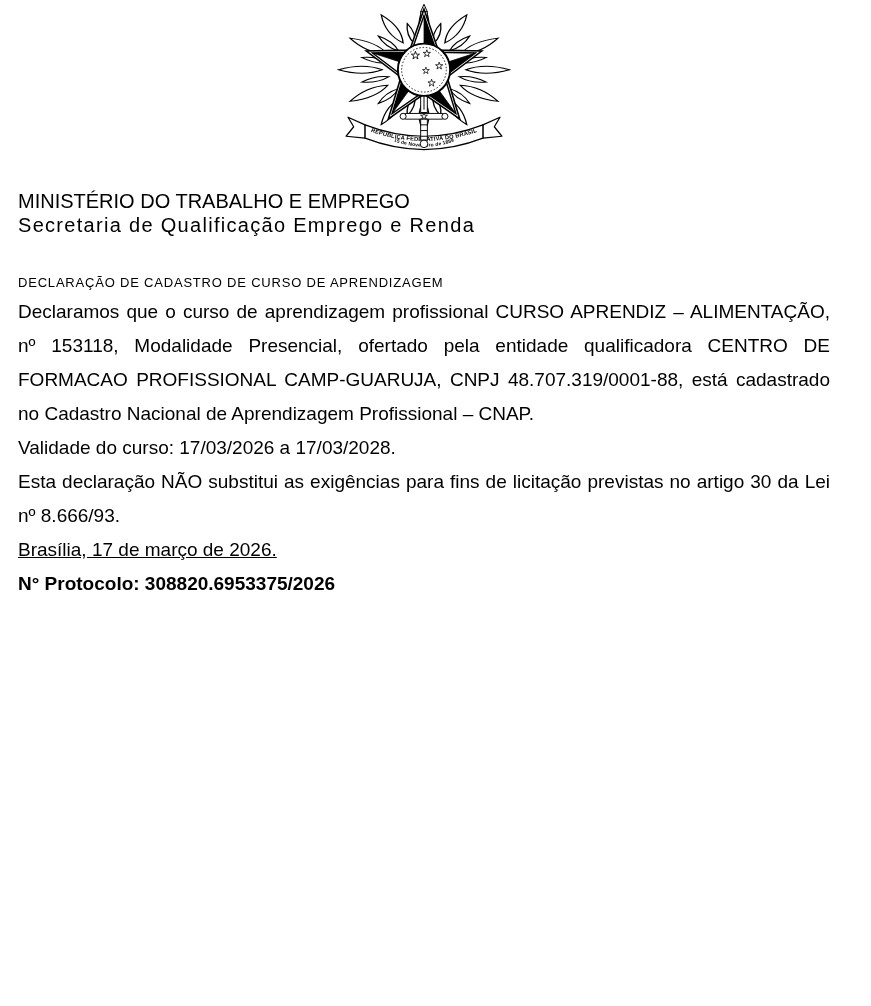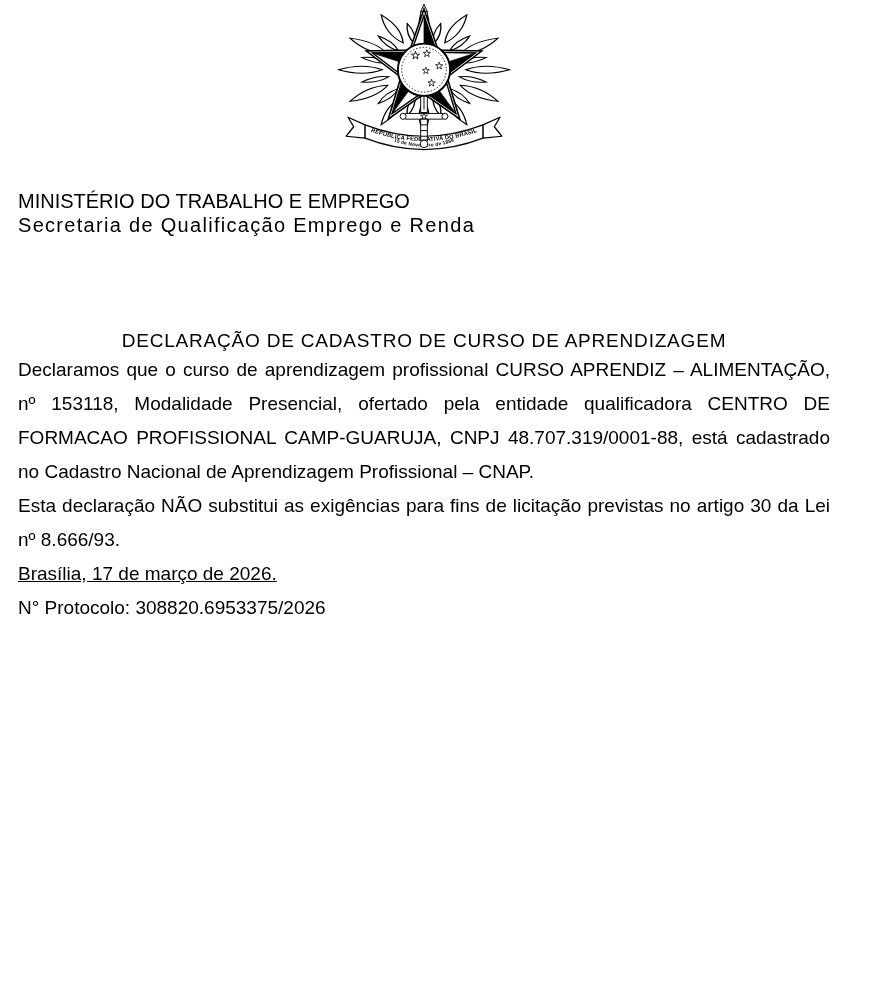--- a/index.html
+++ b/index.html
@@ -12,35 +12,35 @@
     background: #fff;
     color: #000;
     font-family: "Liberation Sans", "DejaVu Sans", sans-serif;
     overflow: hidden;
   }
   .emblem-wrap { margin-top: 3px; height: 162px; text-align: center; }
   .emblem-wrap svg { display: inline-block; }
   .org { text-align: left; font-size: 20px; line-height: 24px; margin-top: 24px; }
   .org .secretariat { letter-spacing: 1.3px; }
   .title {
-    text-align: center;
-    font-size: 19px;
+    text-align: left;
+    font-size: 13px;
     line-height: 24px;
     letter-spacing: 0.8px;
-    margin-top: 92px;
+    margin-top: 34px;
   }
   p.para { margin: 0; font-size: 19px; line-height: 34px; }
   .just { text-align: justify; }
   .p-declaration  { margin-top: 65px; }
   .p-validity     { margin-top: 14px; }
   .p-verification { margin-top: 61px; }
   .p-disclaimer   { margin-top: 18px; }
   .p-place        { margin-top: 26px; text-decoration: underline; }
   .p-department   { margin-top: 24px; }
-  .p-protocol     { margin-top: 26px; }
+  .p-protocol     { margin-top: 26px; font-weight: bold; }
   .url { letter-spacing: 2.1px; word-break: break-all; }
   .ribbon-text { font-weight: bold; letter-spacing: 0.2px; }
 </style>
 </head>
 <body>
 
 <div class="page">
 
   <div class="emblem-wrap">
     <svg width="190" height="162" viewBox="0 0 200 170" aria-hidden="true">
@@ -142,20 +142,21 @@
 
   <div class="org">
     <div>MINISTÉRIO DO TRABALHO E EMPREGO</div>
     <div class="secretariat">Secretaria de Qualificação Emprego e Renda</div>
   </div>
 
   <div class="title">DECLARAÇÃO DE CADASTRO DE CURSO DE APRENDIZAGEM</div>
 
   <p class="para just p-declaration">Declaramos que o curso de aprendizagem profissional CURSO APRENDIZ – ALIMENTAÇÃO, nº 153118, Modalidade Presencial, ofertado pela entidade qualificadora CENTRO DE FORMACAO PROFISSIONAL CAMP-GUARUJA, CNPJ 48.707.319/0001-88, está cadastrado no Cadastro Nacional de Aprendizagem Profissional – CNAP.</p>
 
+  <p class="para p-validity">Validade do curso: 17/03/2026 a 17/03/2028.</p>
 
 
   <p class="para just p-disclaimer">Esta declaração NÃO substitui as exigências para fins de licitação previstas no artigo 30 da Lei nº 8.666/93.</p>
 
   <p class="para p-place">Brasília, 17 de março de 2026.</p>
 
 
   <p class="para p-protocol">N° Protocolo: 308820.6953375/2026</p>
 
 </div>

